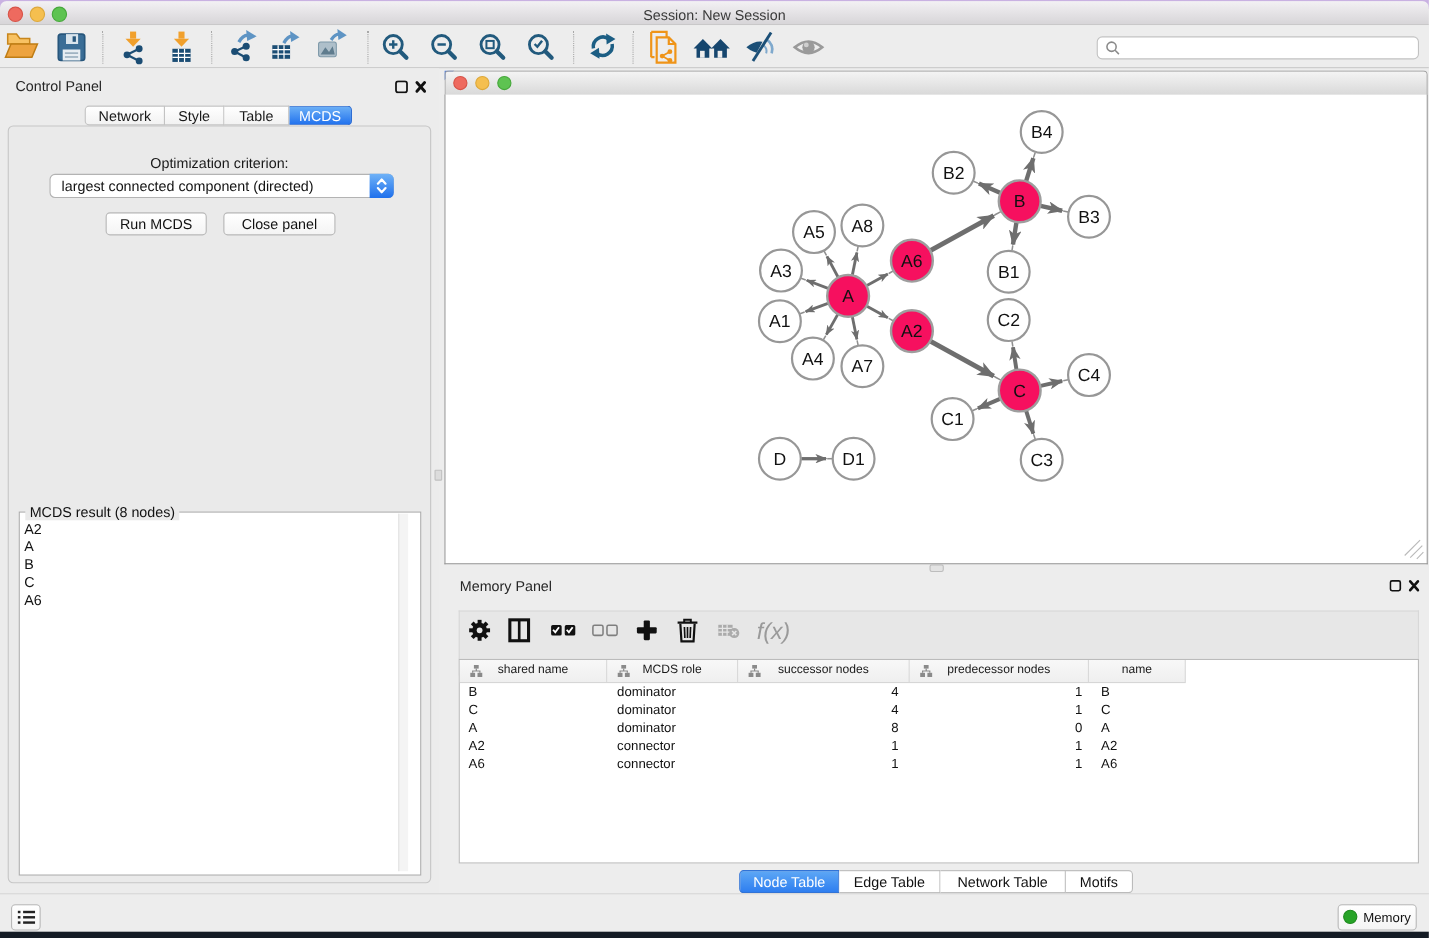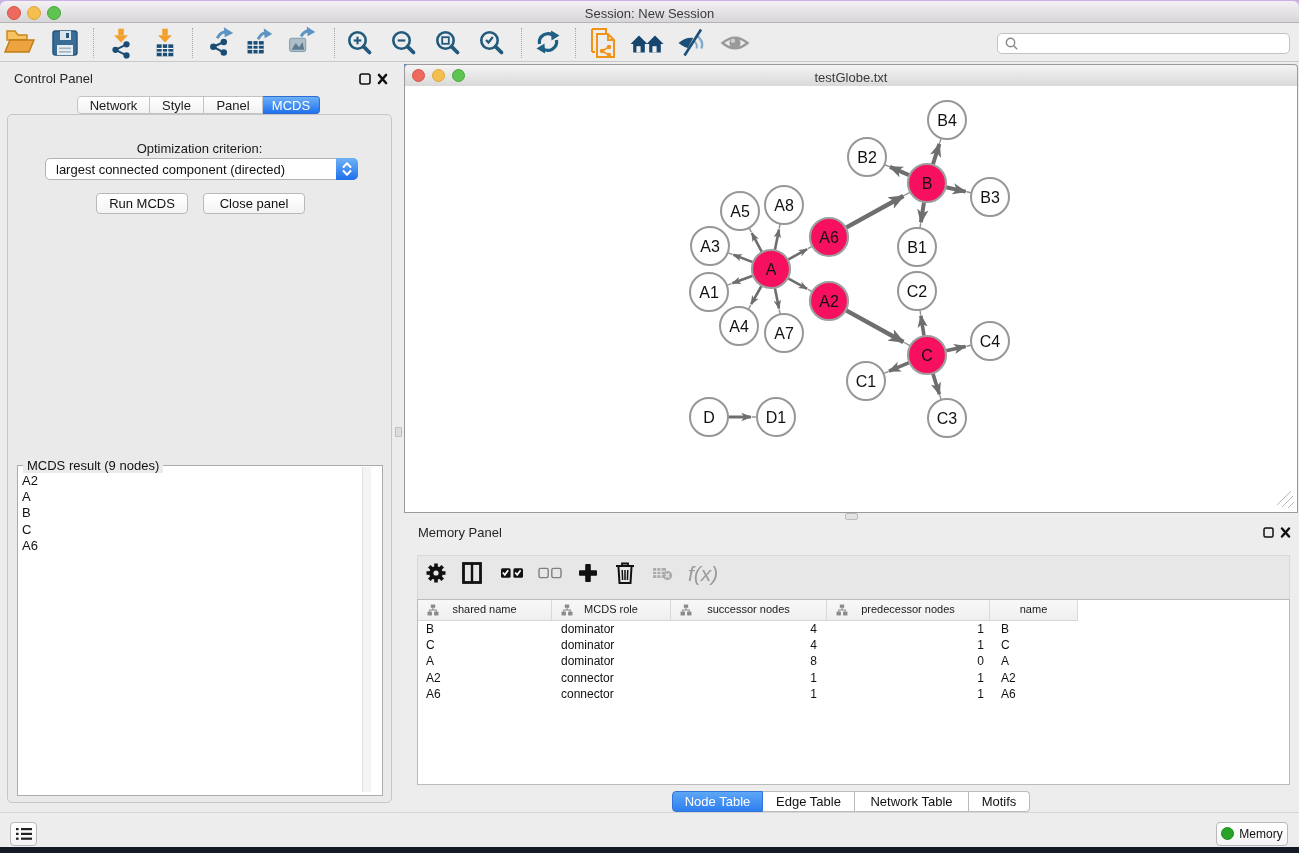--- a/index.html
+++ b/index.html
@@ -231,50 +231,49 @@
 <div id="cpanel" class="abs">
   <div id="cp-title" class="abs">Control Panel</div>
   <svg class="abs" style="top:11px;left:359px" width="30" height="12" viewBox="0 0 30 12">
     <rect x="1" y="1" width="10" height="10" rx="2" fill="none" stroke="#111" stroke-width="1.6"></rect>
     <path d="M20 2 L27 10 M27 2 L20 10" stroke="#111" stroke-width="2.6" stroke-linecap="round"></path>
   </svg>
   <div id="cp-body" class="abs"></div>
   <div id="cp-tabs" class="abs tabs">
     <div class="tab first" style="width:73px">Network</div>
     <div class="tab" style="width:54px">Style</div>
-    <div class="tab" style="width:59px">Panel</div>
+    <div class="tab" style="width:59px">Table</div>
     <div class="tab sel last" style="width:57px">MCDS</div>
   </div>
   <div id="dropdown" class="abs">
     <span class="txt">largest connected component (directed)</span>
     <div class="cap">
       <svg width="22" height="22" viewBox="0 0 22 22">
         <path d="M7.5 9 L11 5.2 L14.5 9" fill="none" stroke="#fff" stroke-width="2" stroke-linecap="round" stroke-linejoin="round"></path>
         <path d="M7.5 13 L11 16.8 L14.5 13" fill="none" stroke="#fff" stroke-width="2" stroke-linecap="round" stroke-linejoin="round"></path>
       </svg>
     </div>
   </div>
   <div id="optlabel" class="abs">Optimization criterion:</div>
   <div id="btn-run" class="abs btn">Run MCDS</div>
   <div id="btn-close" class="abs btn">Close panel</div>
   <div id="mcdsbox" class="abs"></div>
   <div id="mcdsscroll" class="abs"></div>
-  <div id="mcdslabel" class="abs">MCDS result (9 nodes)</div>
+  <div id="mcdslabel" class="abs">MCDS result (8 nodes)</div>
   <div id="mcdslist" class="abs">A2<br>A<br>B<br>C<br>A6</div>
 </div>
 <div id="netwin" class="abs">
   <svg class="abs" style="top:0;left:0" width="10" height="10">
       <path d="M0,0 L9,0 L0,9 z" fill="#3b6fd6" opacity="0.85"></path>
       <path d="M2,2 L7,2 L2,7 z" fill="#f4f4f4"></path>
     </svg>
   <div id="nw-title" class="abs">
     <div class="abs tl r" style="left:7px;top:4px;width:11px;height:11px;"></div>
     <div class="abs tl y" style="left:27px;top:4px;width:11px;height:11px;"></div>
     <div class="abs tl g" style="left:47px;top:4px;width:11px;height:11px;"></div>
-    <div id="nw-text" class="abs">testGlobe.txt</div>
   </div>
   <div id="nw-canvas" class="abs">
     <svg width="892" height="426" viewBox="405 86 892 426" style="position:absolute;top:0;left:0">
       <defs>
         <marker id="ah" viewBox="0 0 10 8" refX="9" refY="4" markerWidth="3.6" markerHeight="2.9" orient="auto-start-reverse">
           <path d="M0 0 L10 4 L0 8 L2.6 4 Z" fill="#6e6e6e"></path>
         </marker>
       </defs>
       <g stroke="#8f8f8f" stroke-width="1.4">
       <line x1="731.5" y1="283.7" x2="727.3" y2="285.2"></line>

